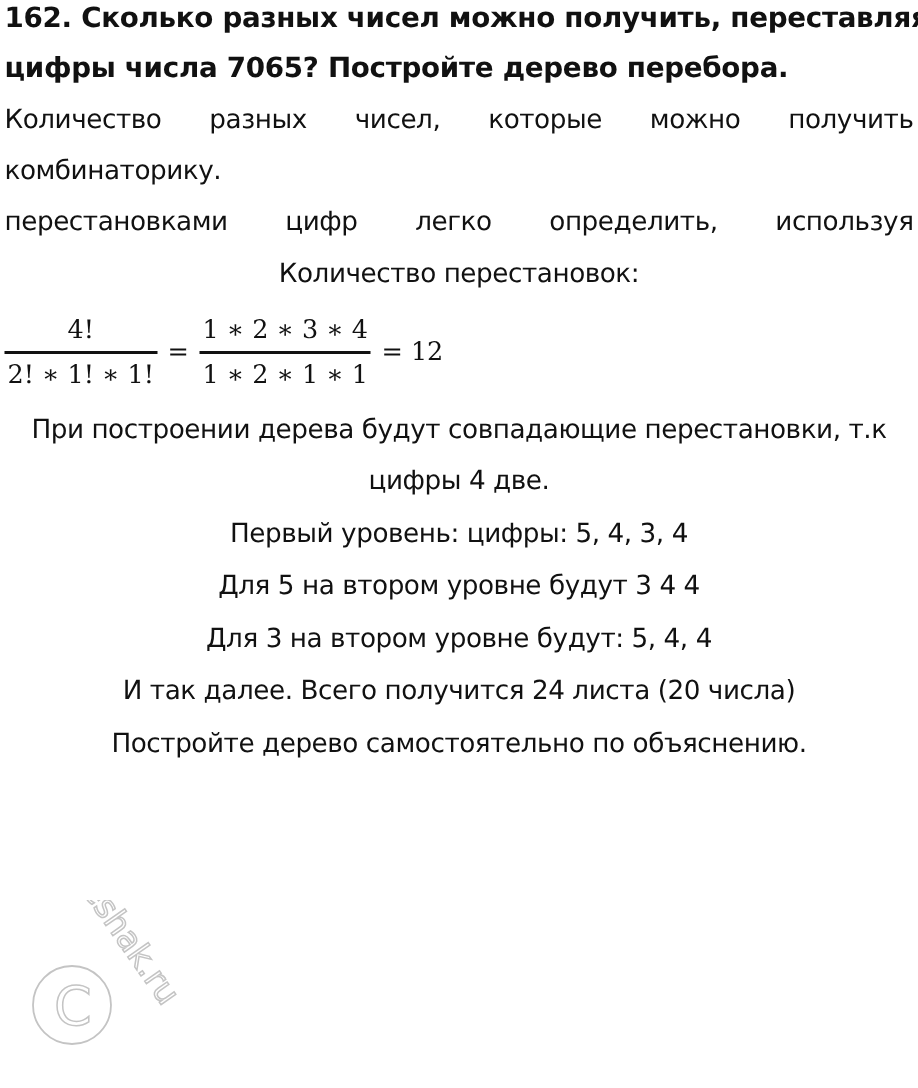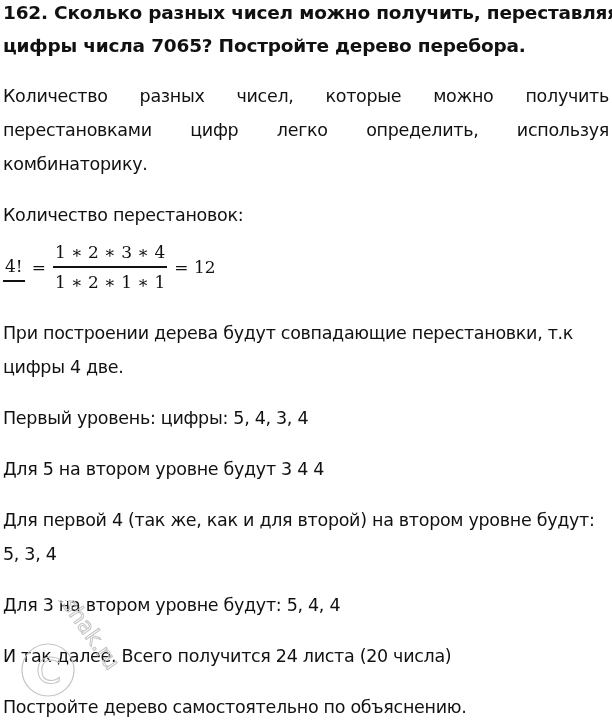--- a/index.html
+++ b/index.html
@@ -30,34 +30,35 @@
       letter-spacing: -0.2px;
       white-space: nowrap;
     }
     .p {
       font-family: "DejaVu Sans", sans-serif;
       font-size: 17.5px;
       line-height: 34px;
       margin: 0;
       letter-spacing: -0.3px;
       font-weight: normal;
+      text-align: center;
     }
     .justify {
       text-align: justify;
       text-align-last: left;
     }
     .justify .jl {
       display: block;
       text-align: justify;
       text-align-last: justify;
     }
     .justify .jl.last {
       text-align-last: left;
     }
-    .gap { margin-top: 17px; }
+    .gap { margin-top: 1px; }
     .formula {
       font-family: "DejaVu Serif", serif;
       font-size: 17px;
       display: flex;
       align-items: center;
       height: 64px;
       margin-top: 3px;
       margin-bottom: 3px;
     }
     .frac {
@@ -92,44 +93,44 @@
 
 <div class="page">
 
   <div class="title">
     <div>162. Сколько разных чисел можно получить, переставляя</div>
     <div>цифры числа 7065? Постройте дерево перебора.</div>
   </div>
 
   <div class="p justify gap">
     <span class="jl">Количество разных чисел, которые можно получить</span>
+    <span class="jl last">комбинаторику.</span>
     <span class="jl">перестановками цифр легко определить, используя</span>
-    <span class="jl last">комбинаторику.</span>
   </div>
 
   <p class="p gap">Количество перестановок:</p>
 
   <div class="formula">
     <span class="frac">
       <span class="num">4!</span>
       <span class="bar"></span>
+      <span class="den">2! ∗ 1! ∗ 1!</span>
     </span>
     <span class="eq">=</span>
     <span class="frac">
       <span class="num">1 ∗ 2 ∗ 3 ∗ 4</span>
       <span class="bar"></span>
       <span class="den">1 ∗ 2 ∗ 1 ∗ 1</span>
     </span>
     <span class="eq">= 12</span>
   </div>
 
   <p class="p gap">При построении дерева будут совпадающие перестановки, т.к цифры 4 две.</p>
   <p class="p gap">Первый уровень: цифры: 5, 4, 3, 4</p>
   <p class="p gap">Для 5 на втором уровне будут 3 4 4</p>
-  <p class="p gap">Для первой 4 (так же, как и для второй) на втором уровне будут: 5, 3, 4</p>
   <p class="p gap">Для 3 на втором уровне будут: 5, 4, 4</p>
   <p class="p gap">И так далее. Всего получится 24 листа (20 числа)</p>
   <p class="p gap">Постройте дерево самостоятельно по объяснению.</p>
 </div>
 
 <svg class="watermark" viewBox="0 0 180 125" xmlns="http://www.w3.org/2000/svg">
   <g fill="none" stroke="#c4c4c4" stroke-width="1.2">
     <circle cx="48" cy="70" r="26"></circle>
     <text x="36" y="83" font-family="DejaVu Sans, sans-serif" font-size="36" fill="none" stroke="#c4c4c4" stroke-width="1">C</text>
     <text x="18" y="14" font-family="DejaVu Sans, sans-serif" font-size="22" fill="none" stroke="#c4c4c4" stroke-width="1" transform="rotate(55 60 30)">reshak.ru</text>

